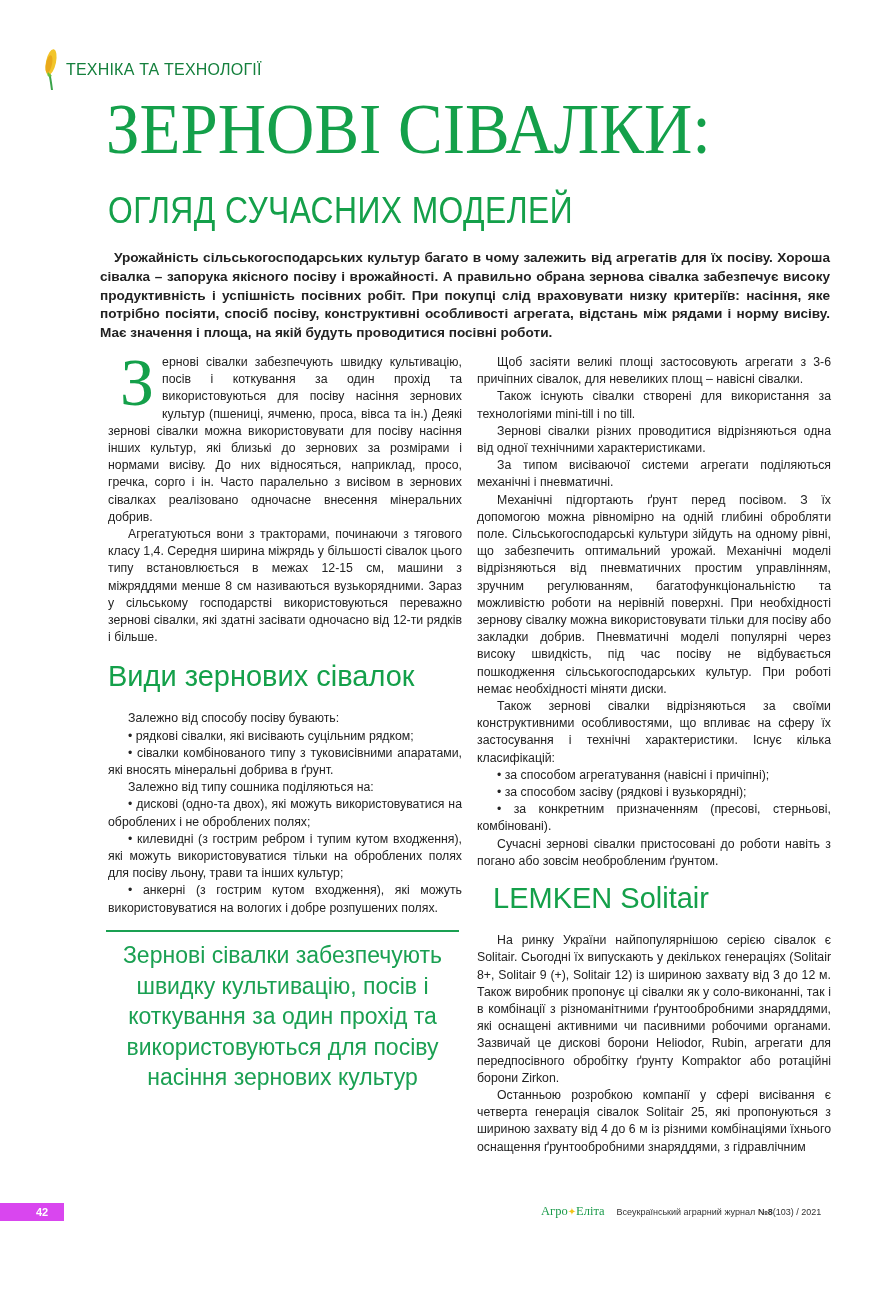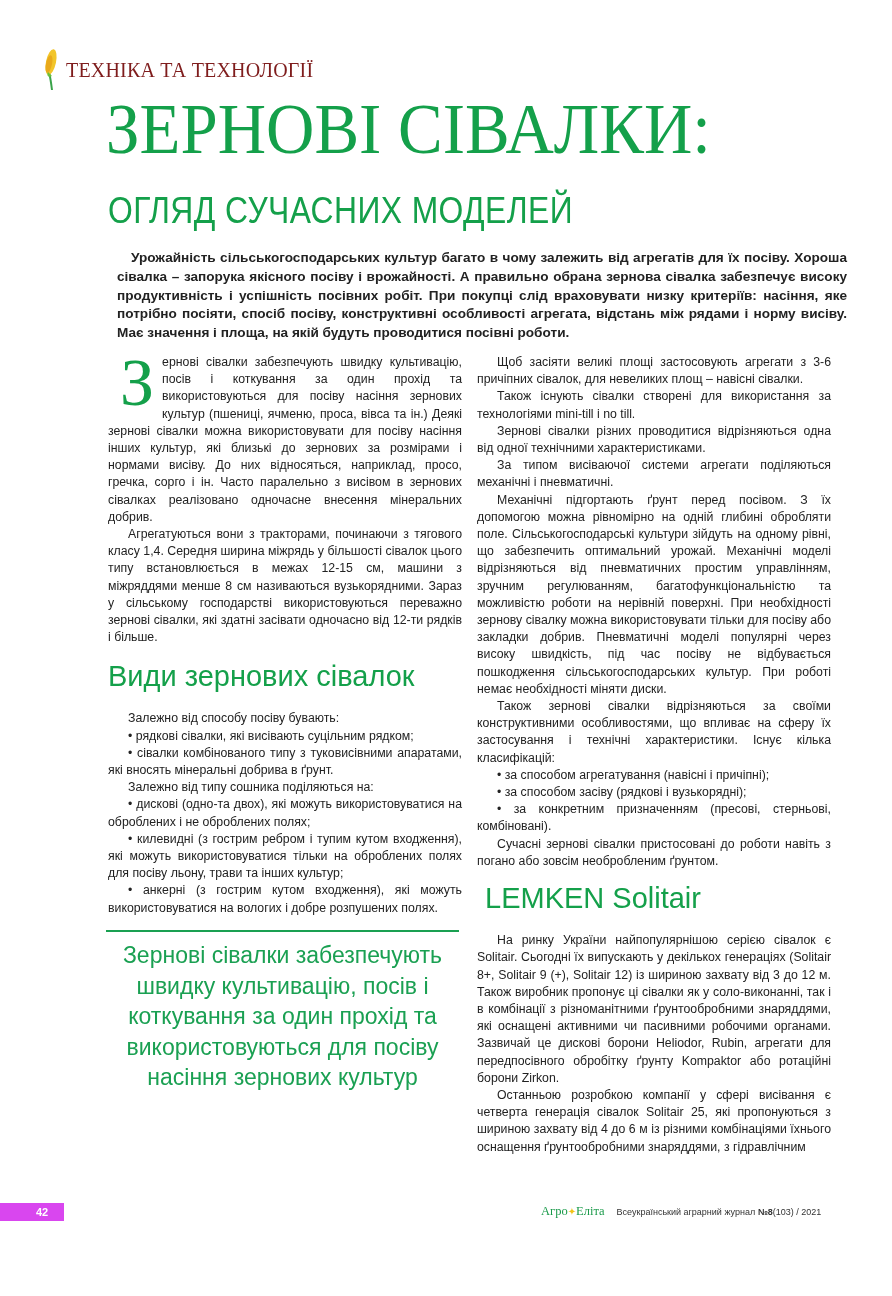--- a/index.html
+++ b/index.html
@@ -1,37 +1,37 @@
 <!DOCTYPE html>
 <html><head>
 <meta charset="utf-8">
 <style>
   html, body { margin: 0; padding: 0; background: #ffffff; }
   body { width: 892px; height: 1296px; position: relative; overflow: hidden; font-family: "Liberation Sans", sans-serif; color: #1f1f1f; }
 
   .section-header { position: absolute; left: 40px; top: 42px; height: 50px; display: flex; align-items: center; }
   .wheat-icon { width: 22px; height: 50px; margin-right: 4px; }
-  .section-label { font-family: Liberation Serif, serif; font-size: 20px; color: #7f1d1d; letter-spacing: 0.2px; margin-top: 6px; }
+  .section-label { font-family: Liberation Sans, sans-serif; font-size: 16px; color: #15803d; letter-spacing: 0.2px; margin-top: 6px; }
 
   .main-title { position: absolute; left: 106px; top: 88px; font-family: "Liberation Serif", serif; font-size: 72px; line-height: 82px; color: #14a04a; letter-spacing: 0px; white-space: nowrap; transform: scaleX(0.93); transform-origin: left top; }
   .subtitle { position: absolute; left: 108px; top: 188px; font-family: "Liberation Sans", sans-serif; font-size: 37px; line-height: 46px; color: #14a04a; white-space: nowrap; transform: scaleX(0.86); transform-origin: left top; letter-spacing: 0.5px; }
 
-  .lead { position: absolute; left: 117px; top: 249px; width: 730px; font-family: "Liberation Sans", sans-serif; font-weight: bold; font-size: 13.6px; line-height: 18.8px; color: #222; text-align: justify; text-indent: 14px; }
+  .lead { position: absolute; left: 100px; top: 249px; width: 730px; font-family: "Liberation Sans", sans-serif; font-weight: bold; font-size: 13.6px; line-height: 18.8px; color: #222; text-align: justify; text-indent: 14px; }
 
   .col { position: absolute; width: 354px; font-size: 12.3px; line-height: 17.2px; color: #222; }
   .col-left { left: 108px; top: 354px; }
   .col-right { left: 477px; top: 354px; }
   .col p { margin: 0; text-align: justify; text-indent: 20px; }
   .col p.noindent { text-indent: 0; }
   .col p.bullet { text-indent: 20px; }
 
   .dropcap { float: left; font-family: "Liberation Serif", serif; color: #14a04a; font-size: 68px; line-height: 52px; margin: 2px 8px 0 12px; height: 52px; }
 
   .h2 { font-family: "Liberation Sans", sans-serif; color: #14a04a; font-size: 29px; line-height: 36px; margin: 12px 0 16px 0; font-weight: normal; }
-  .h2-right { margin: 10px 0 16px 8px; }
+  .h2-right { margin: 10px 0 16px 16px; }
 
   .pull-rule { position: absolute; left: 106px; top: 930px; width: 353px; height: 2px; background: #1aa052; }
   .pull-quote { position: absolute; left: 106px; top: 940px; width: 353px; text-align: center; font-family: "Liberation Sans", sans-serif; font-size: 23px; line-height: 30.5px; color: #1aa052; }
 
   .page-number { position: absolute; left: 0; top: 1203px; width: 64px; height: 18px; background: #d946ef; color: #fff; font-size: 11px; font-weight: bold; display: flex; align-items: center; justify-content: center; }
   .page-number span { margin-left: 20px; }
   .footer { position: absolute; left: 541px; top: 1204px; display: flex; align-items: baseline; font-size: 9px; color: #333; white-space: nowrap; }
   .footer .brand { font-family: "Liberation Serif", serif; color: #1a9a4a; font-size: 12.5px; margin-right: 12px; }
   .footer .star { color: #f2c318; font-size: 10px; }
   .footer b { font-weight: bold; }

